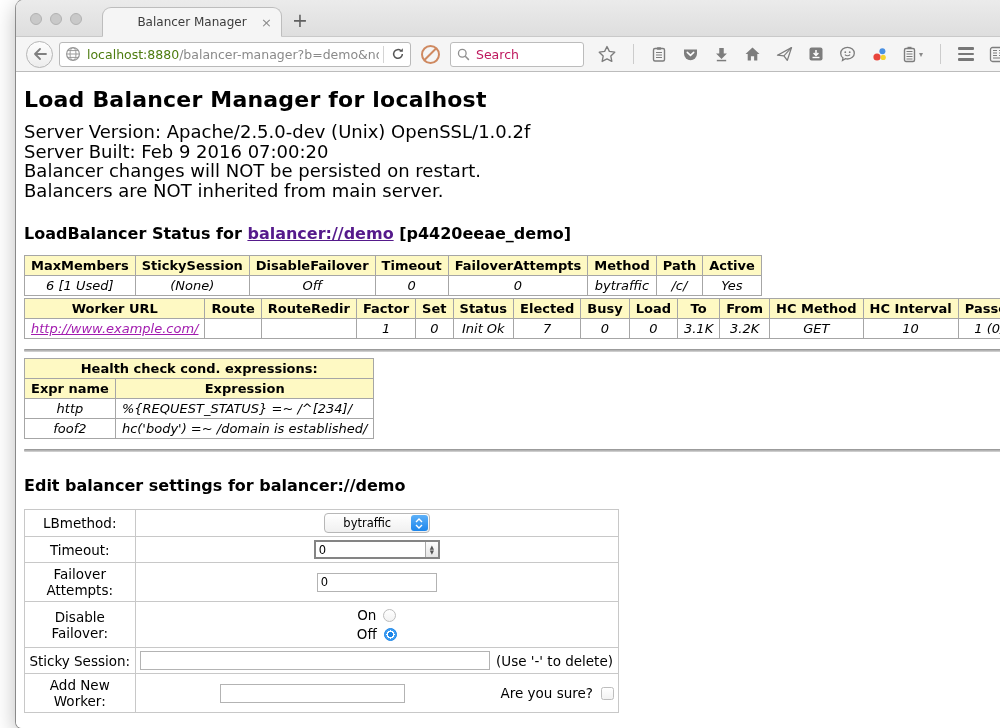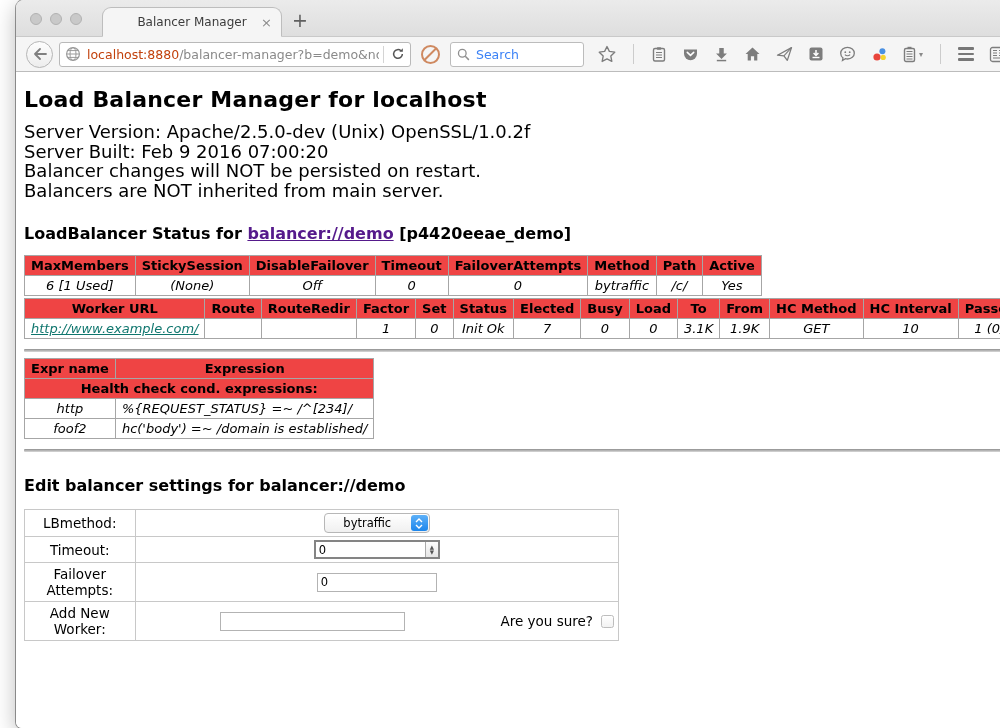--- a/index.html
+++ b/index.html
@@ -29,48 +29,48 @@
   
   .toolbar { height:35px; flex:0 0 35px; background:#f5f5f5;
     border-bottom:1px solid #bcbcbc; display:flex; align-items:center; padding:0 10px; }
   .backbtn { width:27px; height:27px; border-radius:50%; border:1px solid #b6b6b6;
     background:linear-gradient(#fdfdfd,#ededed); display:flex; align-items:center;
     justify-content:center; color:#777; flex:0 0 27px; margin-right:6px; }
   .urlbar { width:386px; height:25px; background:#fff; border:1px solid #b9b9b9;
     border-radius:3px; display:flex; align-items:center; padding:0 5px; overflow:hidden; }
   .urlbar .globe { flex:0 0 16px; margin-right:6px; }
   .urltext { flex:1; white-space:nowrap; overflow:hidden; font-size:12.5px; color:#8a8a8a; }
-  .urltext .host { color:#c2410c; }
+  .urltext .host { color:#4d7c0f; }
   .urlsep { width:1px; height:17px; background:#d4d4d4; margin:0 7px 0 4px; }
   .blocked { width:19px; height:19px; border-radius:50%; border:2px solid #cf8960;
     position:relative; margin-left:10px; flex:0 0 19px; }
   .blocked::after { content:""; position:absolute; left:-1px; top:6.5px; width:17px;
     height:2px; background:#cf8960; transform:rotate(-45deg); }
   .searchbar { width:146px; height:25px; background:#fff; border:1px solid #bcbcbc;
     border-radius:3px; display:flex; align-items:center; padding:0 6px; margin-left:10px; }
-  .searchbar .ph { font-size:12.5px; color:#3b82f6; margin-left:6px; }
+  .searchbar .ph { font-size:12.5px; color:#be185d; margin-left:6px; }
   .iconrow { display:flex; align-items:center; gap:15px; margin-left:14px; }
   .iconrow svg { display:block; }
   .caret { font-size:8px; color:#8a8a8a; margin-left:-10px; }
   .toolsep { width:1px; height:20px; background:#cccccc; margin:0 2px; }
   .hamb { display:flex; flex-direction:column; gap:3px; }
   .hamb i { width:16px; height:2.4px; background:#777; border-radius:1px; }
 
   
   .content { flex:1; background:#fff; overflow:hidden; padding:0 8px; color:#000; }
   h1.pg { font-size:22px; margin:15px 0 10px; letter-spacing:.2px; }
   .sinfo { font-size:18px; line-height:19.5px; }
   h3.sec { font-size:16px; margin:24px 0 12px; }
   h3.sec a { color:#551a8b; }
   .sp { white-space:pre-wrap; }
-  a.vlink { color:#0f766e; text-decoration:underline; }
+  a.vlink { color:#a21caf; text-decoration:underline; }
 
   table.dt { border-collapse:collapse; font-size:13px; margin:2px 0 0 0; }
   table.dt th, table.dt td { border:1px solid #a6a6a6; padding:2px 6px; text-align:center; }
-  table.dt th { background:#ef4444; font-weight:bold; white-space:nowrap; }
+  table.dt th { background:#fef9c3; font-weight:bold; white-space:nowrap; }
   table.dt td { background:#fff; white-space:nowrap;font-style:italic; }
   .bal { margin-top:12px; }
   .wrk { margin-top:16px; }
   .wrk td:first-child { text-align:left; }
   .hc { margin-top:6px; }
   .hc td:nth-child(2){ text-align:left; }
   hr.rule { border:none; height:3px; margin:8px 0;
     background:linear-gradient(#8f8f8f,#d9d9d9); border-radius:1px; }
   hr.rule.mid { margin:10px 0 6px; }
 
@@ -288,39 +288,39 @@
         <td><a class="vlink" href="#">http://www.example.com/</a></td>
         <td></td>
         <td></td>
         <td>1</td>
         <td>0</td>
         <td>Init Ok</td>
         <td>7</td>
         <td>0</td>
         <td>0</td>
         <td>3.1K</td>
-        <td>1.9K</td>
+        <td>3.2K</td>
         <td>GET</td>
         <td>10</td>
         <td>1 (0)</td>
 
       </tr>
     </tbody>
       </table>
 
     <hr class="rule mid">
 
     <table class="dt hc">
       <tbody>
           <tr>
+        <th colspan="2">Health check cond. expressions:</th>
+      </tr>
+      <tr>
         <th>Expr name</th>
         <th>Expression</th>
-      </tr>
-      <tr>
-        <th colspan="2">Health check cond. expressions:</th>
       </tr>
       <tr>
         <td>http</td>
         <td>%{REQUEST_STATUS} =~ /^[234]/</td>
       </tr>
       <tr>
         <td>foof2</td>
         <td>hc('body') =~ /domain is established/</td>
       </tr>
     </tbody>
@@ -360,20 +360,44 @@
           </span>
         </td>
       </tr>
       <tr>
         <td>Failover Attempts:</td>
         <td>
           <input class="plain fo" value="0" style="">
         </td>
       </tr>
       <tr>
+        <td>Disable Failover:</td>
+        <td>
+          <div class="radios">
+            <div class="radline">
+              <span>On</span>
+              <span class="radio"></span>
+            </div>
+            <div class="radline">
+              <span>Off</span>
+              <span class="radio on"></span>
+            </div>
+          </div>
+        </td>
+      </tr>
+      <tr>
+        <td>Sticky Session:</td>
+        <td>
+          <div class="stickycell">
+            <input class="plain sticky-in" value="" style="">
+            <span class="hint">(Use '-' to delete)</span>
+          </div>
+        </td>
+      </tr>
+      <tr>
         <td>Add New Worker:</td>
         <td>
           <div class="addcell">
             <input class="plain add-in" value="" style="">
             <span class="sure">Are you sure?</span>
             <span class="chk"></span>
           </div>
         </td>
       </tr>
 

